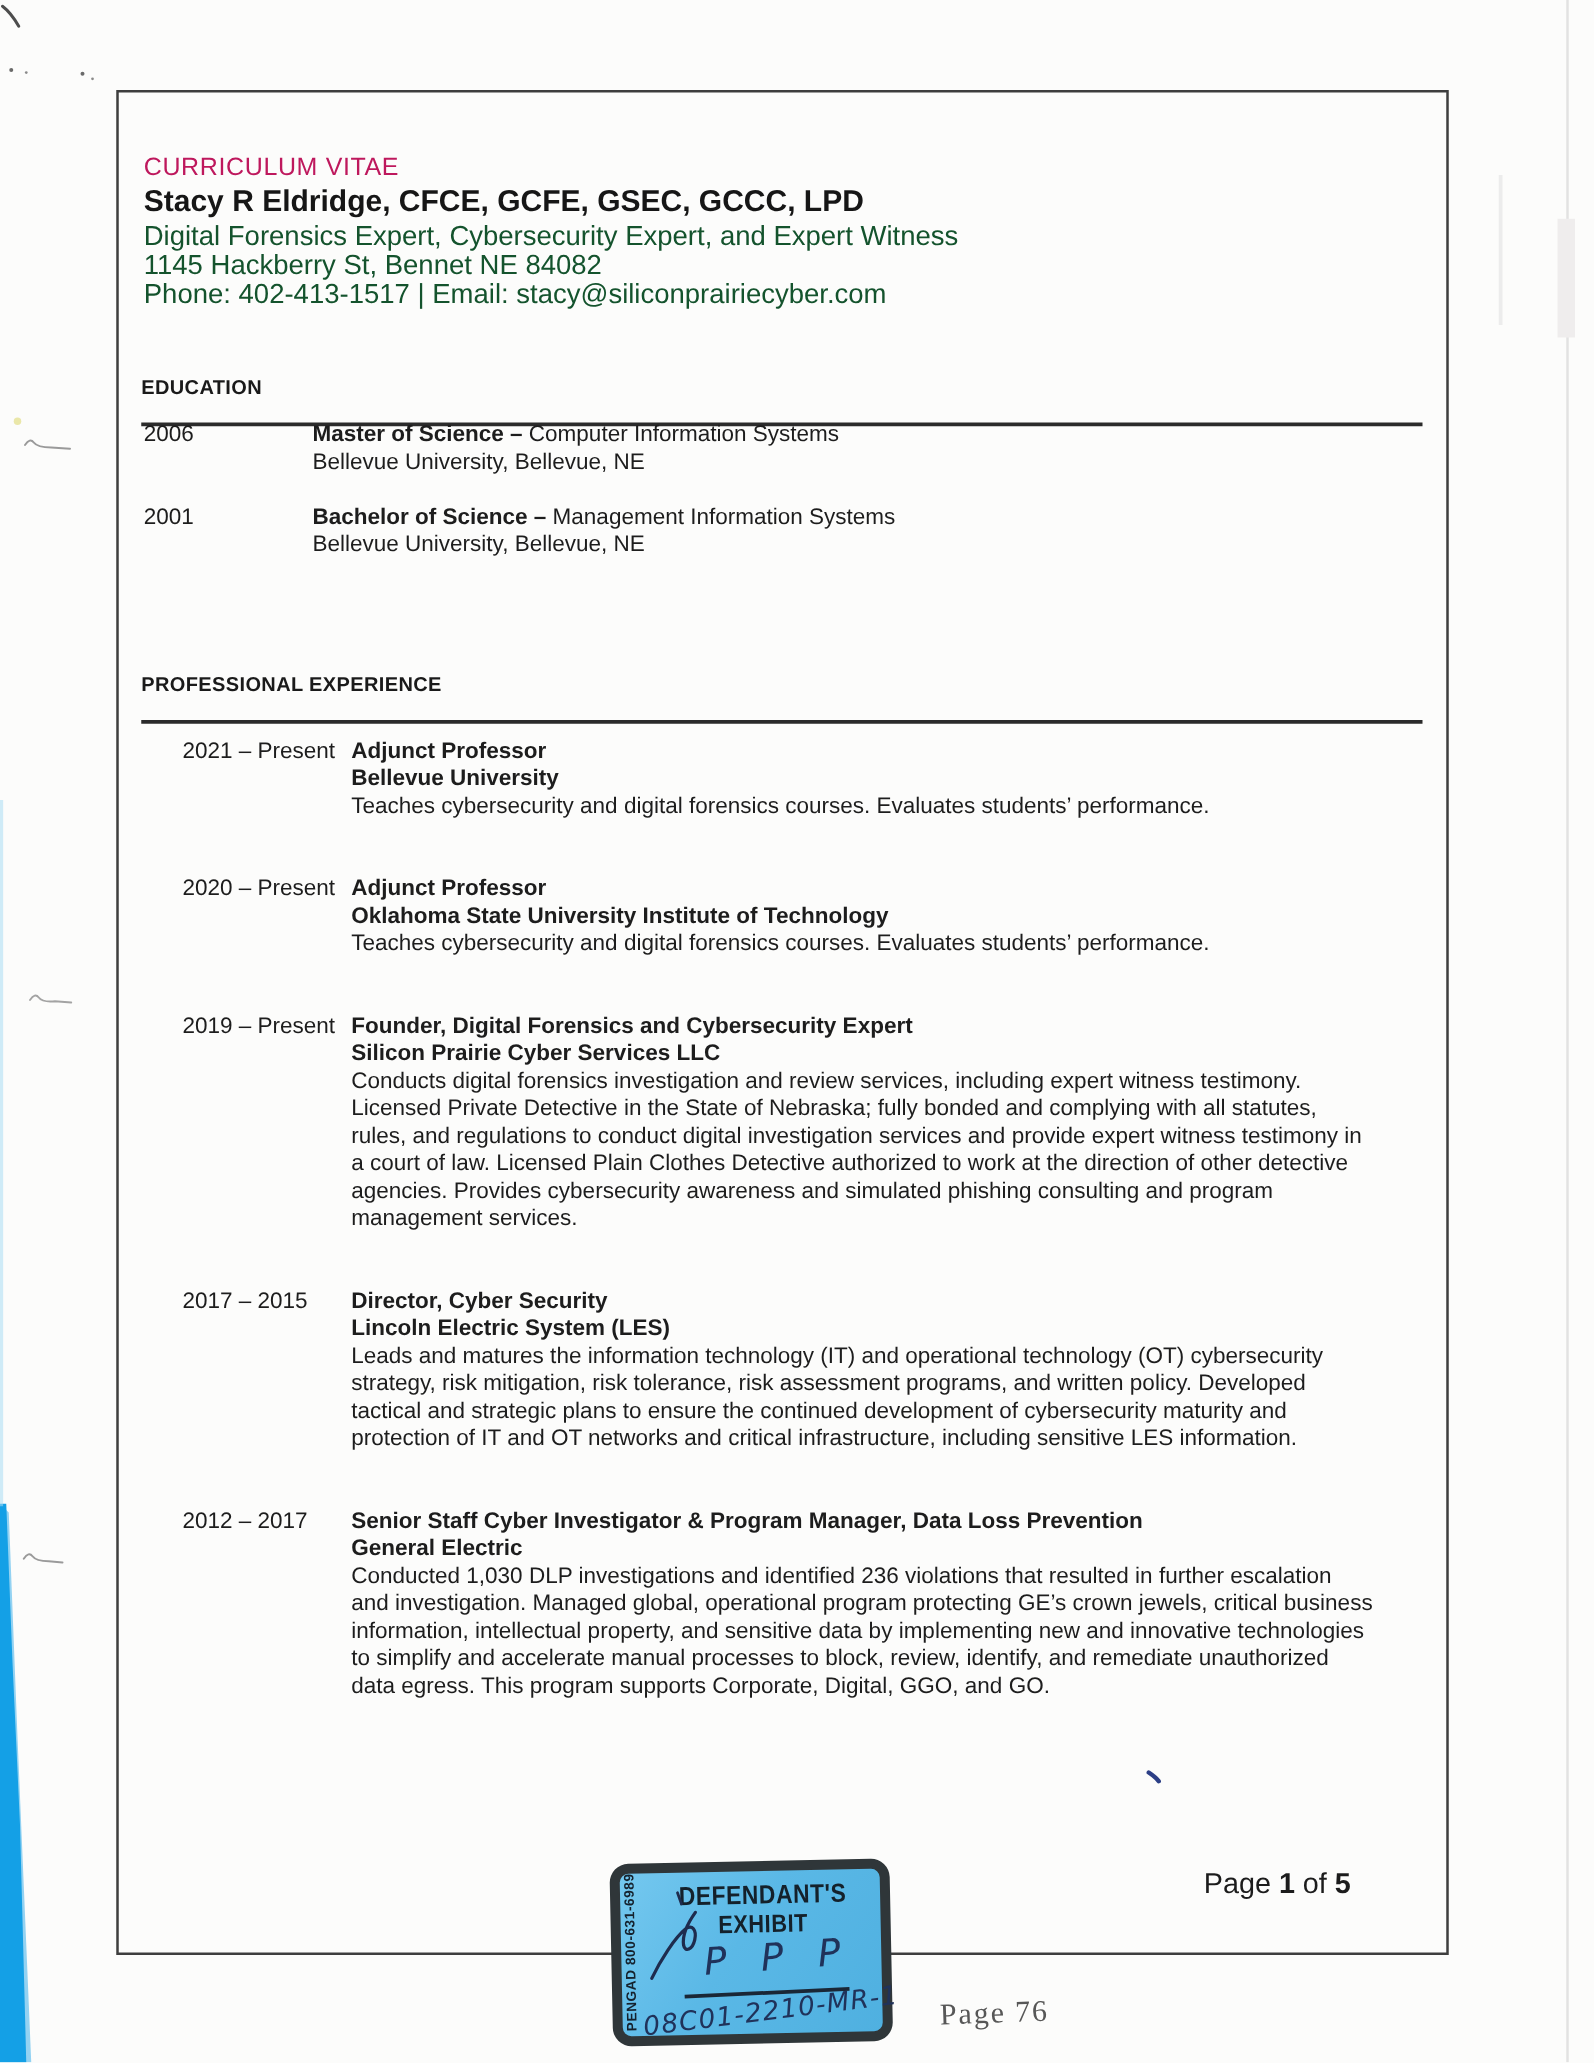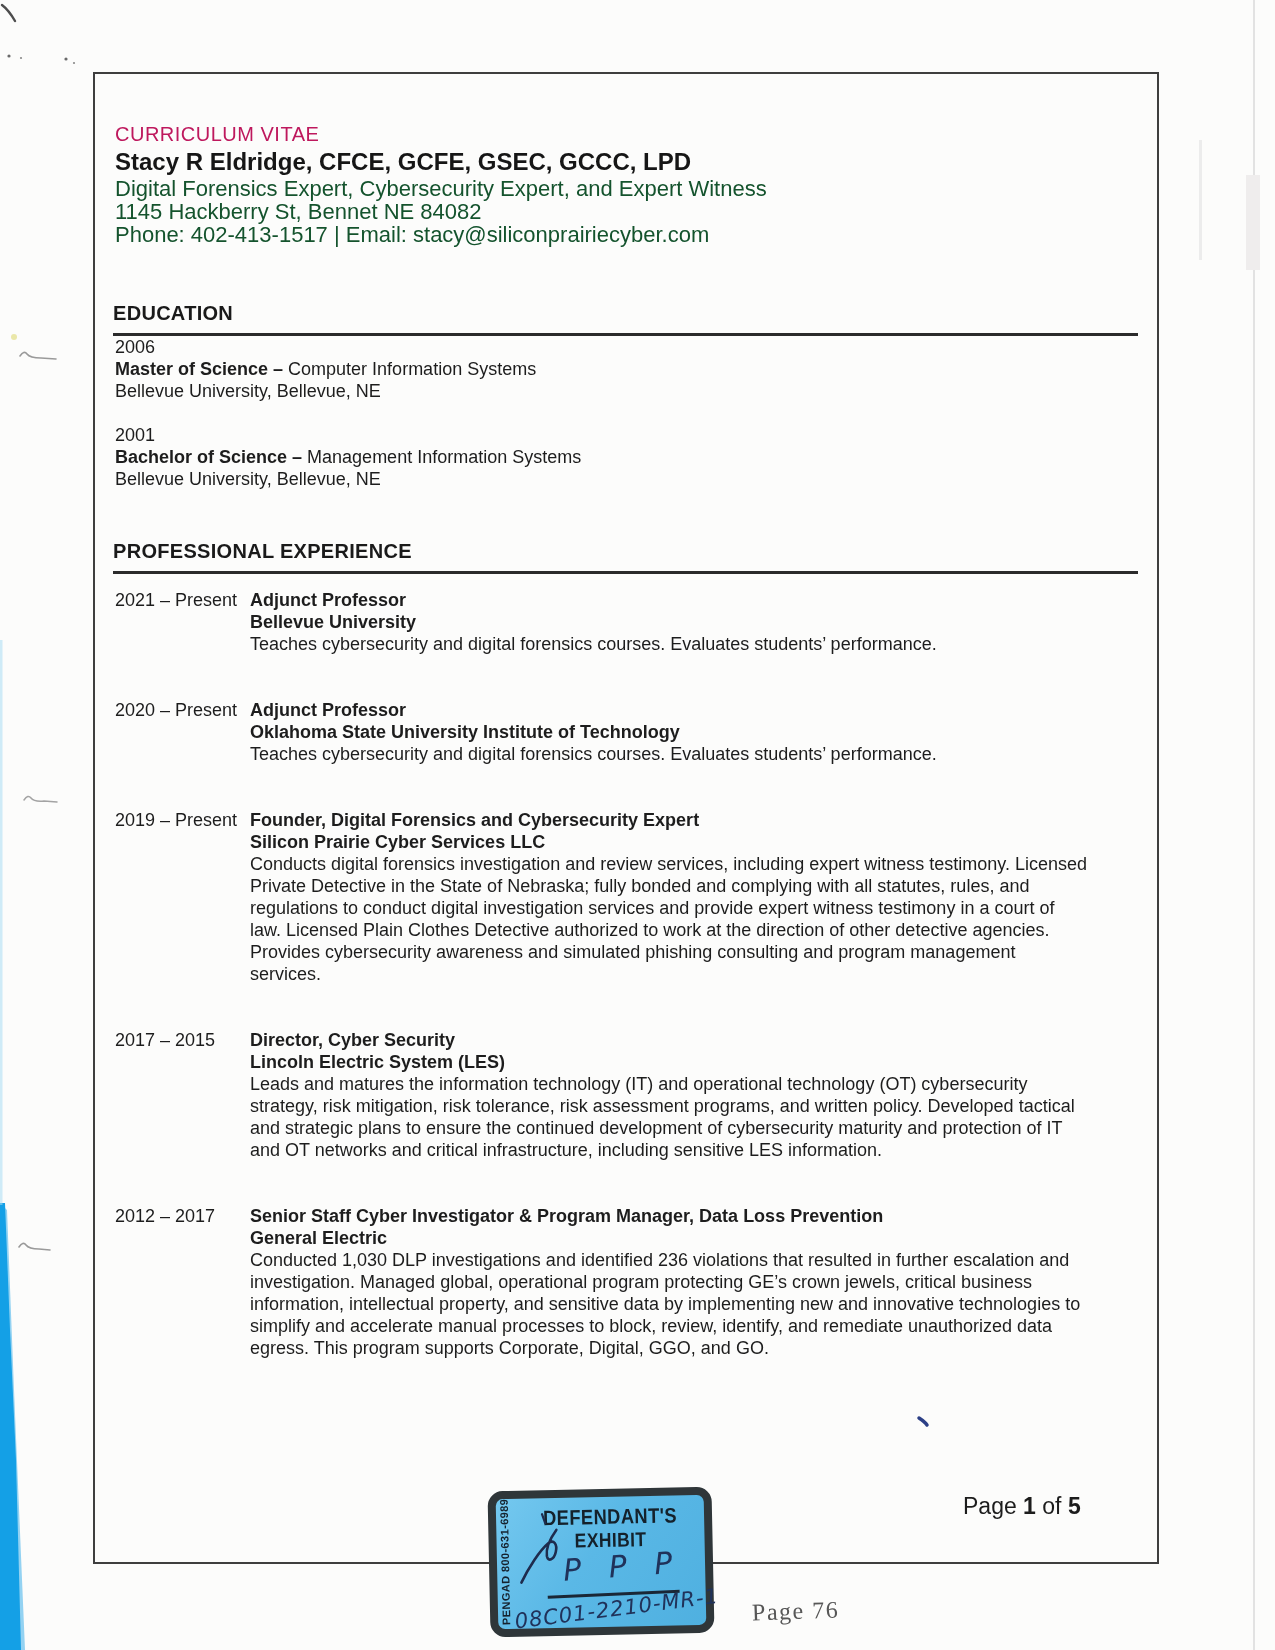--- a/index.html
+++ b/index.html
@@ -16,34 +16,34 @@
     left:93px;top:72px;width:1062px;height:1488px;
     border:2px solid #3e3e3e;background:transparent;
   }
   
   .header{left:115px;top:122px;width:900px;}
   .cv-label{font-size:20px;line-height:25px;color:#be185d;letter-spacing:.5px;}
   .name{font-size:24px;line-height:30px;font-weight:bold;color:#161616;}
   .hline{font-size:22px;line-height:23px;color:#14532d;}
   
   .sec-heading{
-    left:113px;width:1025px;font-size:20px;font-weight:bold;color:#1a1a1a;
-    padding-bottom:8px;border-bottom:3px solid #2b2b2b;letter-spacing:.3px;
+    left:113px;width:1025px;font-size:16px;font-weight:bold;color:#1a1a1a;
+    padding-bottom:18px;border-bottom:3px solid #2b2b2b;letter-spacing:.3px;
   }
   .edu-heading{top:302px;}
   .exp-heading{top:540px;}
   
   .edu-block{left:115px;top:336px;width:1000px;}
-  .edu-row{display:flex;margin-bottom:22px;flex-direction:column;}
+  .edu-row{display:flex;margin-bottom:22px;}
   .col-year{width:135px;flex:none;font-size:18px;line-height:22px;}
   .edu-body{width:820px;font-size:18px;line-height:22px;}
   .b{font-weight:bold;}
   
   .exp-block{left:115px;top:589px;width:985px;}
-  .exp-row{display:flex;margin-bottom:44px;}
+  .exp-row{display:flex;margin-bottom:44px;margin-left:31px;}
   .col-dates{width:135px;flex:none;font-size:18px;line-height:22px;white-space:nowrap;}
   .col-desc{width:840px;font-size:18px;line-height:22px;}
   .job-title,.job-org{font-weight:bold;}
   .job-desc{font-weight:normal;}
   
   .page-label{left:963px;top:1493px;font-size:23px;color:#1c1c1c;}
   .page-label .num{font-weight:bold;}
   .stamp-page{
     left:752px;top:1598px;font-family:"Liberation Serif",serif;
     font-size:24px;color:#575757;letter-spacing:1.5px;transform:rotate(-2deg);

